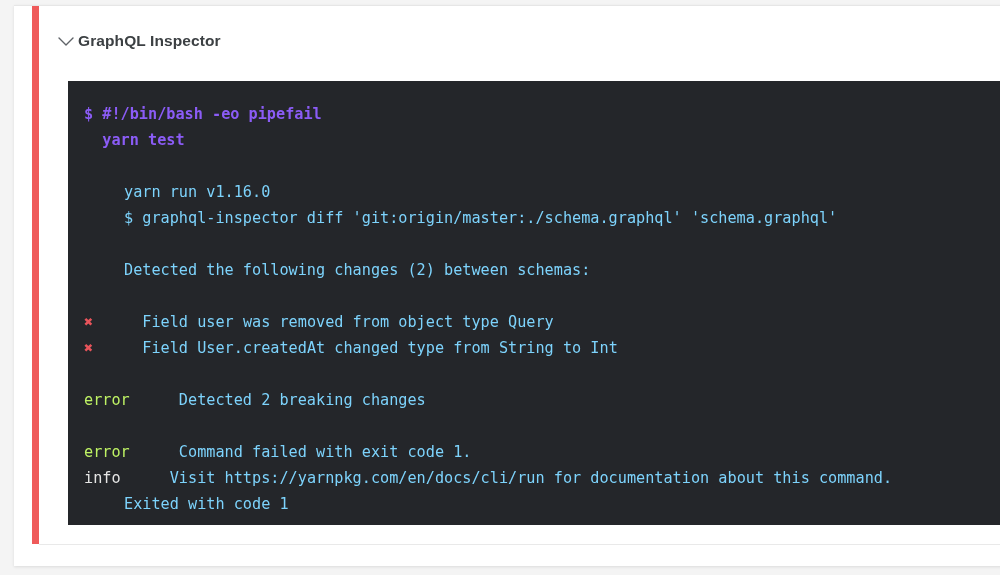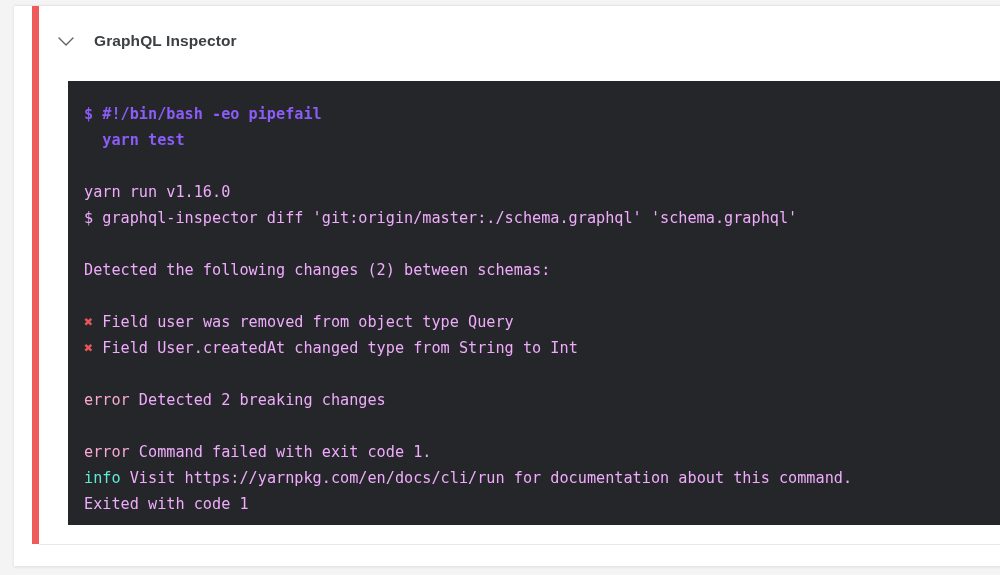--- a/index.html
+++ b/index.html
@@ -38,21 +38,21 @@
   }
 
   
   .job-header {
     position: absolute;
     left: 40px;
     top: 14px;
     height: 42px;
     display: flex;
     align-items: center;
-    gap: 16px;
+    gap: 0;
     cursor: pointer;
     user-select: none;
   }
   .chevron-icon {
     width: 24px;
     height: 24px;
     display: block;
     flex: 0 0 auto;
   }
   .job-title {
@@ -82,24 +82,24 @@
     color: #e6e6e6;
     padding-left: 16px;
     white-space: pre;
   }
   .term-line {
     white-space: pre;
     min-height: 26px;
   }
   .term-line.blank { height: 26px; }
   .ln-bold   { font-weight: bold; color: #8b5cf6; }
-  .tok-error { color: #f9a8d4; }
-  .tok-info  { color: #5eead4; }
+  .tok-error { color: #bef264; }
+  .tok-info  { color: #e5e5e5; }
   .tok-mark  { color: #e8545b; font-weight: bold; }
-  .tok-plain { color: #f0abfc; }
+  .tok-plain { color: #7dd3fc; margin-left: 40px; }
 
   
   .footer-divider {
     position: absolute;
     left: 25px;
     top: 538px;
     right: 0;
     height: 1px;
     background: #e9e9e9;
   }

